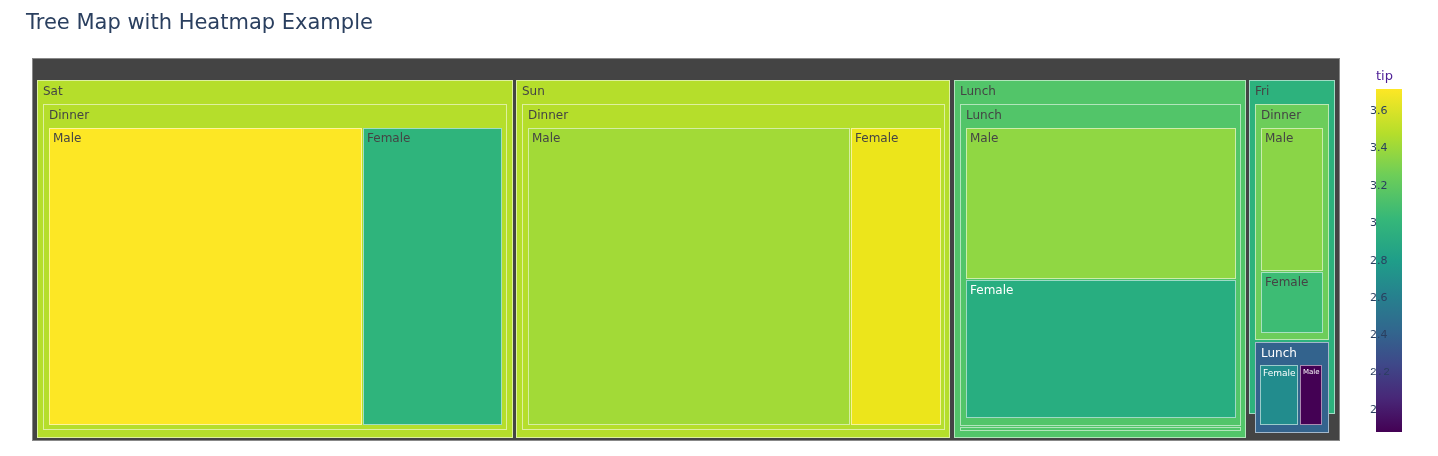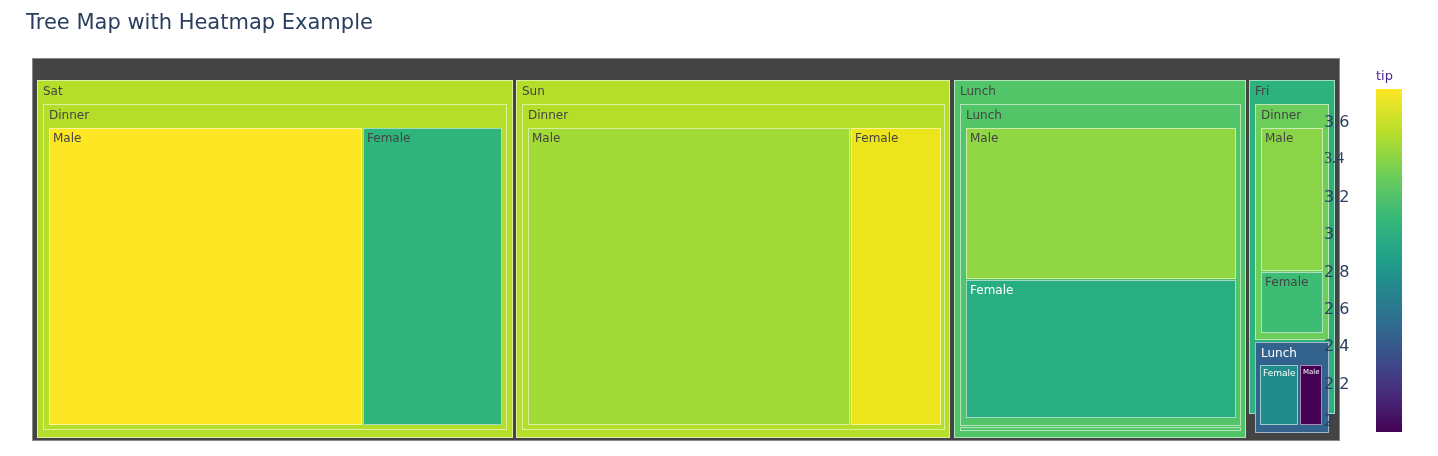--- a/index.html
+++ b/index.html
@@ -7,21 +7,21 @@
   .title{position:absolute;left:26px;top:10px;font-size:21px;color:#2a3f5f;}
   .root{position:absolute;left:32px;top:58px;width:1308px;height:383px;background:#444;border:1px solid #888;box-sizing:border-box;}
   .node{position:absolute;box-sizing:border-box;border:1px solid rgba(255,255,255,0.55);}
   .lbl{position:absolute;left:5px;top:3px;font-size:12px;color:#444;white-space:nowrap;}
   .lbl.light{color:#fff;}
   .lbl.small{font-size:10px;left:2px;top:2px;}
   .lbl.tiny{font-size:7px;left:2px;top:2px;}
   .cbar{position:absolute;left:1376px;top:89px;width:26px;height:343px;
     background:linear-gradient(to bottom,#fde725 0%,#b5de2b 13%,#6ece58 25%,#35b779 38%,#1f9e89 50%,#26828e 60%,#31688e 70%,#3e4989 80%,#482878 90%,#440154 100%);}
   .cbar-title{position:absolute;left:1376px;top:68px;font-size:13px;color:#4c1d95;}
-  .tick{position:absolute;left:1324px;font-size:16px;color:#2a3f5f;margin-top:8px;}
+  .tick{position:absolute;left:1370px;font-size:11px;color:#2a3f5f;}
 </style>
 </head>
 <body>
 
 <div class="title">Tree Map with Heatmap Example</div>
 
 <div class="root">
 
   <div class="node" style="left:4px;top:21px;width:476px;height:358px;background:#b5de2b;">
     <span class="lbl">Sat</span>
@@ -82,20 +82,20 @@
       <div class="node" style="left:44px;top:22px;width:22px;height:60px;background:#440154;">
         <span class="lbl tiny light">Male</span>
       </div>
     </div>
   </div>
 </div>
 
 <div class="cbar-title">tip</div>
 <div class="cbar"></div>
 <div class="tick" style="top:104px;">3.6</div>
-<div class="tick" style="top:141px;font-family:Liberation Serif, serif;">3.4</div>
+<div class="tick" style="top:141px;">3.4</div>
 <div class="tick" style="top:179px;text-align:right;">3.2</div>
 <div class="tick" style="top:216px;">3</div>
 <div class="tick" style="top:254px;">2.8</div>
 <div class="tick" style="top:291px;">2.6</div>
 <div class="tick" style="top:328px;">2.4</div>
-<div class="tick" style="top:366px;">2.2</div>
+<div class="tick" style="top:366px;font-family:Liberation Mono, monospace;">2.2</div>
 <div class="tick" style="top:403px;">2</div>
 
 </body></html>

